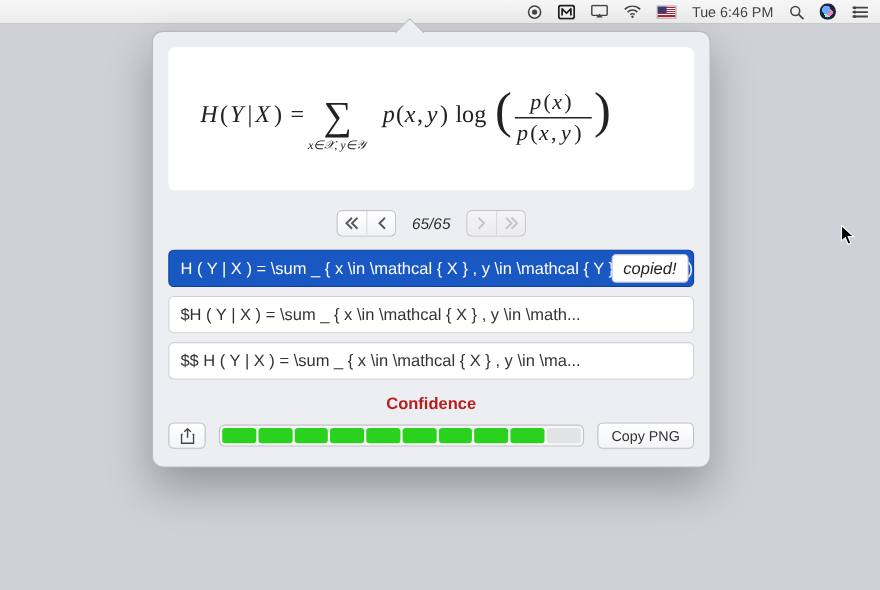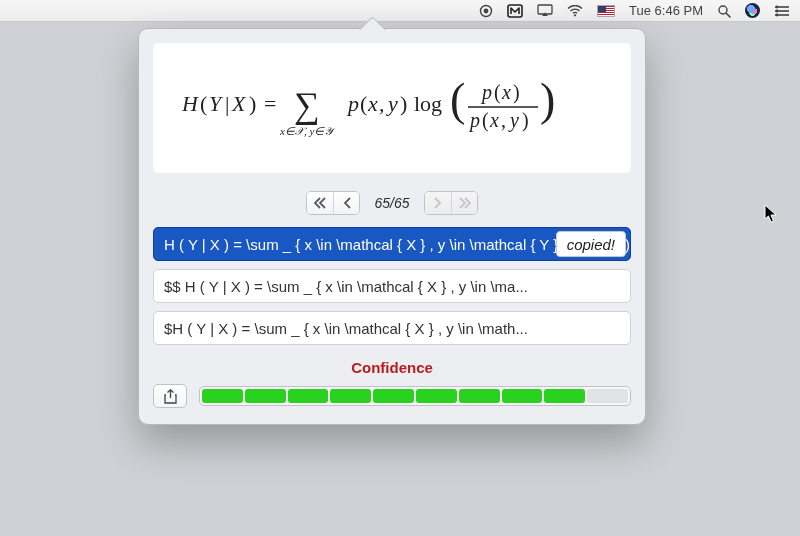--- a/index.html
+++ b/index.html
@@ -320,24 +320,24 @@
       </span>
     </span>
   </div>
 
   <div class="results">
     <div class="result-row selected">
       <span>H ( Y | X ) = \sum _ { x \in \mathcal { X } , y \in \mathcal { Y } } p ( x , y ) \log ( \frac { p ( x ) } { p ( x , y ) } )</span>
       <span class="copied-badge">copied!</span>
     </div>
     <div class="result-row">
-      <span>$$ H ( Y | X ) = \sum _ { x \in \mathcal { X } , y \in \ma...</span>
+      <span>$H ( Y | X ) = \sum _ { x \in \mathcal { X } , y \in \math...</span>
     </div>
     <div class="result-row">
-      <span>$H ( Y | X ) = \sum _ { x \in \mathcal { X } , y \in \math...</span>
+      <span>$$ H ( Y | X ) = \sum _ { x \in \mathcal { X } , y \in \ma...</span>
     </div>
   </div>
 
   <div class="footer">
     <div class="conf-label">Confidence</div>
     <div class="footer-row">
       <div class="share-btn">
         <svg width="13" height="15" viewBox="0 0 13 15">
             <path d="M6.5 1 V9" stroke="#444" stroke-width="1.3" fill="none"></path>
             <polyline points="3.5,3.5 6.5,0.8 9.5,3.5" stroke="#444" stroke-width="1.3" fill="none"></polyline>
@@ -349,20 +349,21 @@
           <div class="conf-cell on"></div>
           <div class="conf-cell on"></div>
           <div class="conf-cell on"></div>
           <div class="conf-cell on"></div>
           <div class="conf-cell on"></div>
           <div class="conf-cell on"></div>
           <div class="conf-cell on"></div>
           <div class="conf-cell on"></div>
           <div class="conf-cell off"></div>
         </div>
+      <div class="copy-btn">Copy PNG</div>
     </div>
   </div>
 
 </div>
 
 <svg class="cursor" viewBox="0 0 14 20" style="left: 764px; top: 204px;">
   <path d="M1 1 L1 15 L4.5 12 L7 18 L9.5 17 L7 11 L12 11 Z" fill="#000" stroke="#fff" stroke-width="1"></path>
 </svg>
 
 </body></html>

